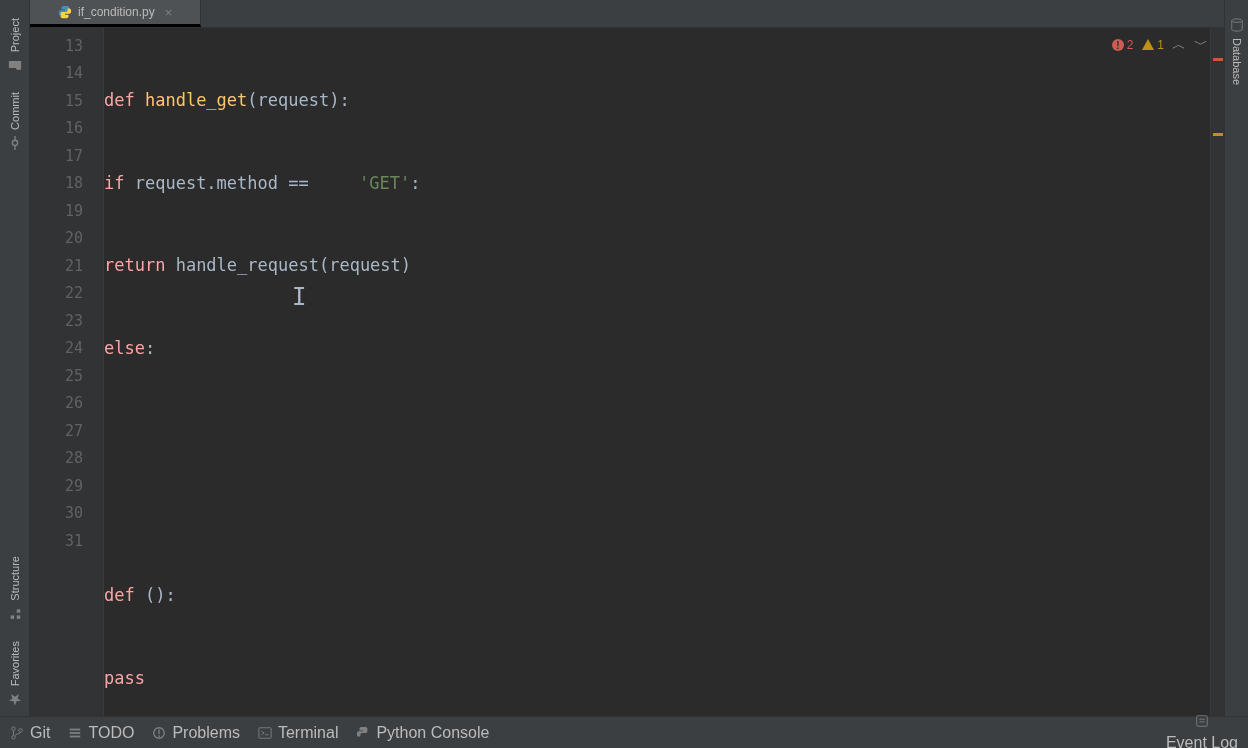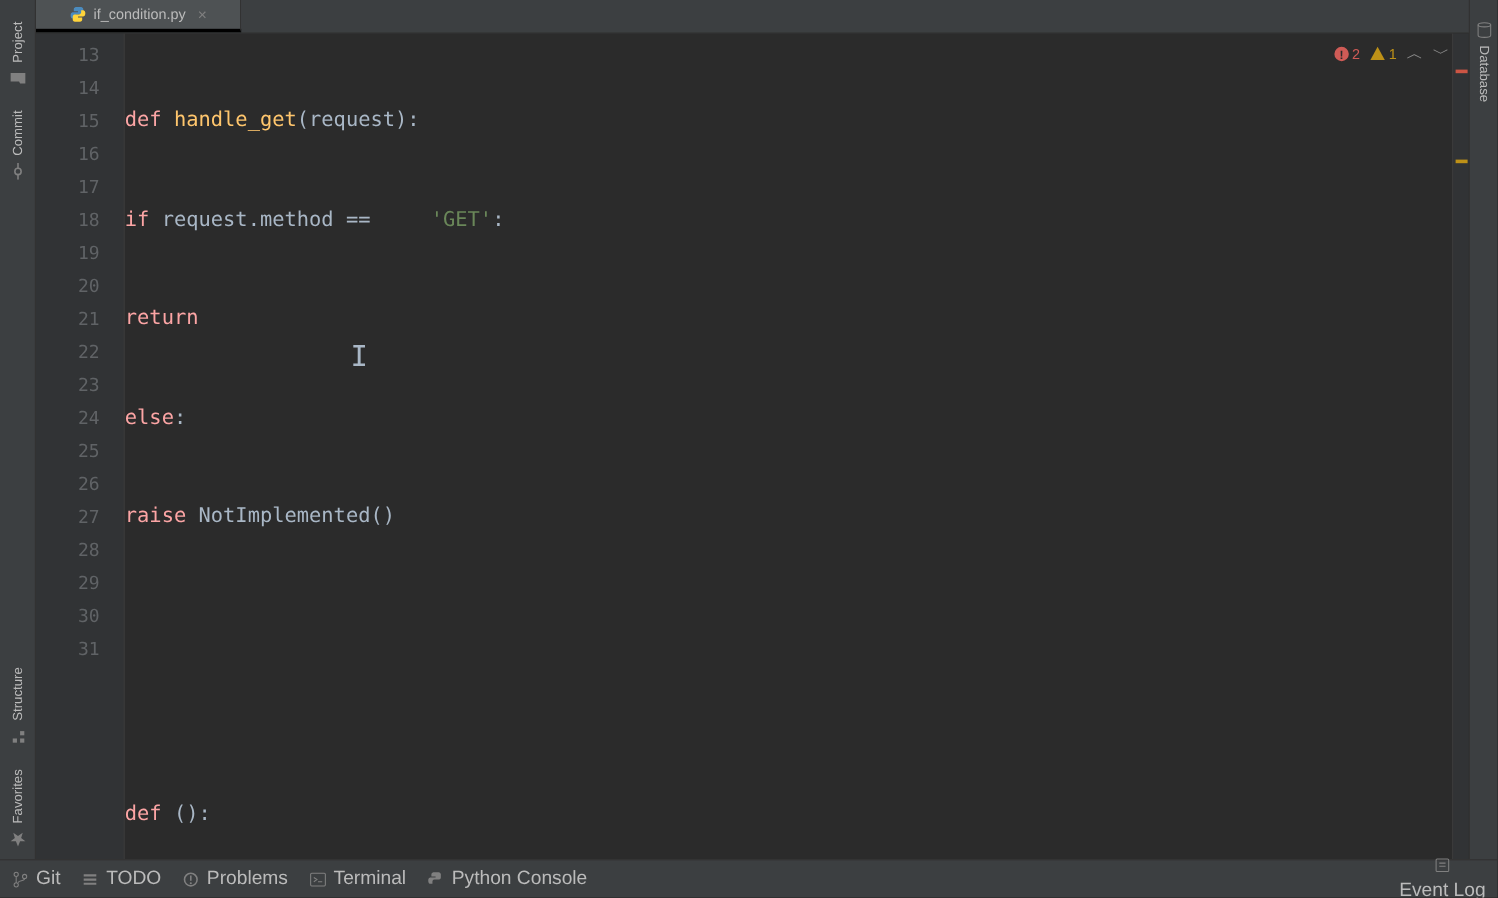--- a/index.html
+++ b/index.html
@@ -265,23 +265,22 @@
     <div class="gutter-line">27</div>
     <div class="gutter-line">28</div>
     <div class="gutter-line">29</div>
     <div class="gutter-line">30</div>
     <div class="gutter-line">31</div>
   </div>
 
   <div class="code-area">
     <div class="code-line"><span class="kw">def </span><span class="fn">handle_get</span><span class="ident">(request):</span></div>
     <div class="code-line">    <span class="kw">if </span><span class="ident">request.method == </span><span class="str">'GET'</span><span class="punc">:</span></div>
-    <div class="code-line">        <span class="kw">return </span></div>
+    <div class="code-line">        <span class="kw">return </span><span class="ident">handle_request(request)</span></div>
     <div class="code-line">    <span class="kw">else</span><span class="punc">:</span></div>
-    <div class="code-line">        <span class="kw">raise </span><span class="ident">NotImplemented()</span></div>
     <div class="code-line"></div>
     <div class="code-line"></div>
     <div class="code-line"><span class="kw">def </span><span class="ident">():</span></div>
     <div class="code-line">    <span class="kw">pass</span></div>
     
     
     
     
     
     

